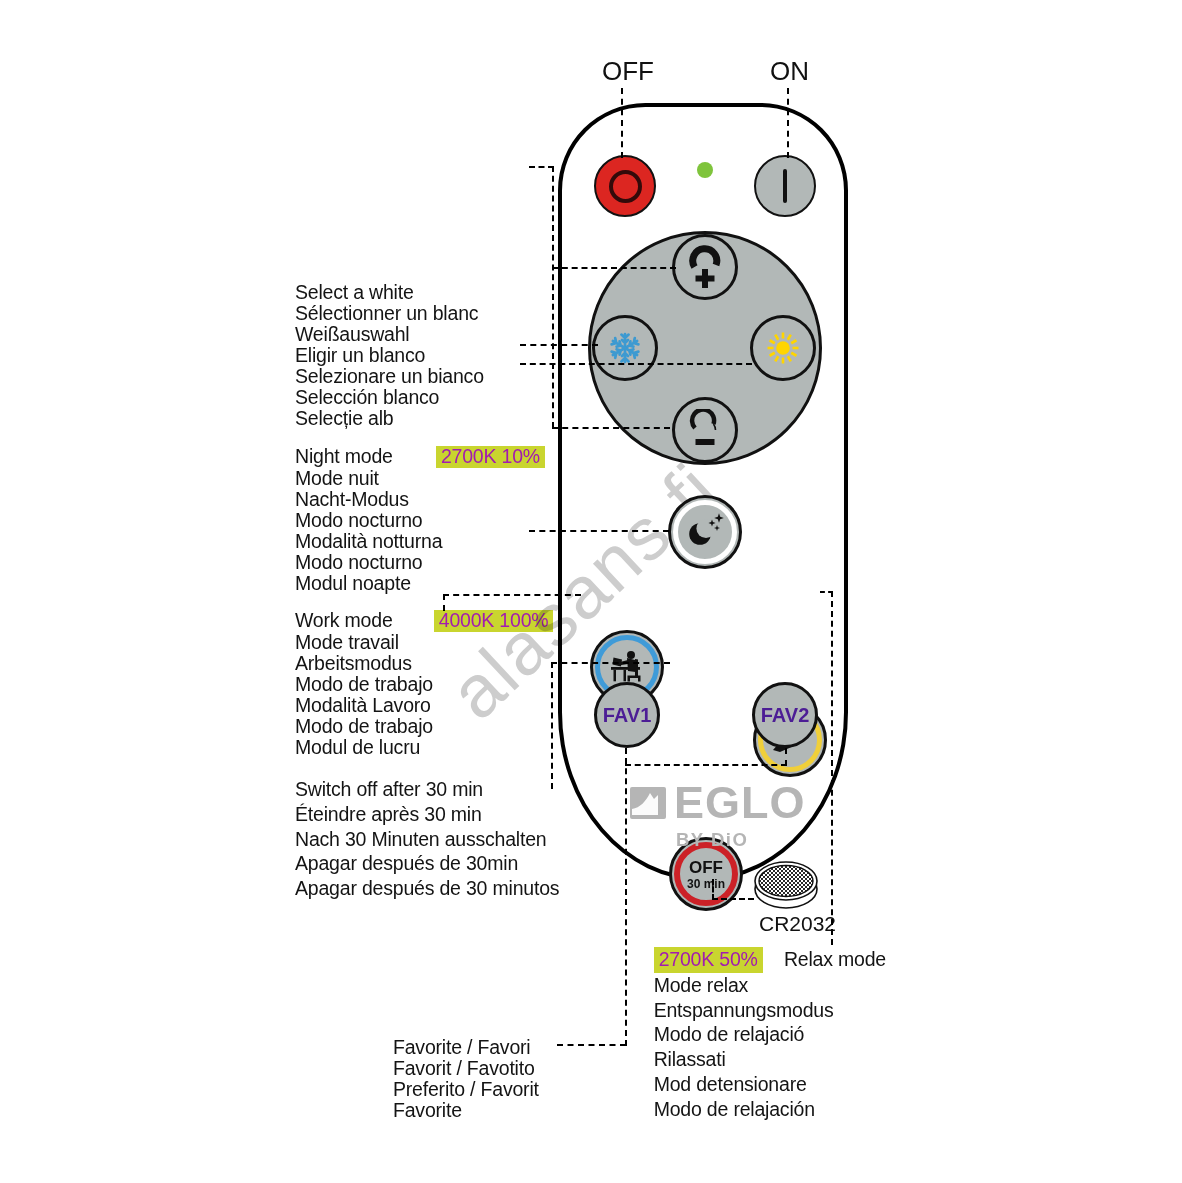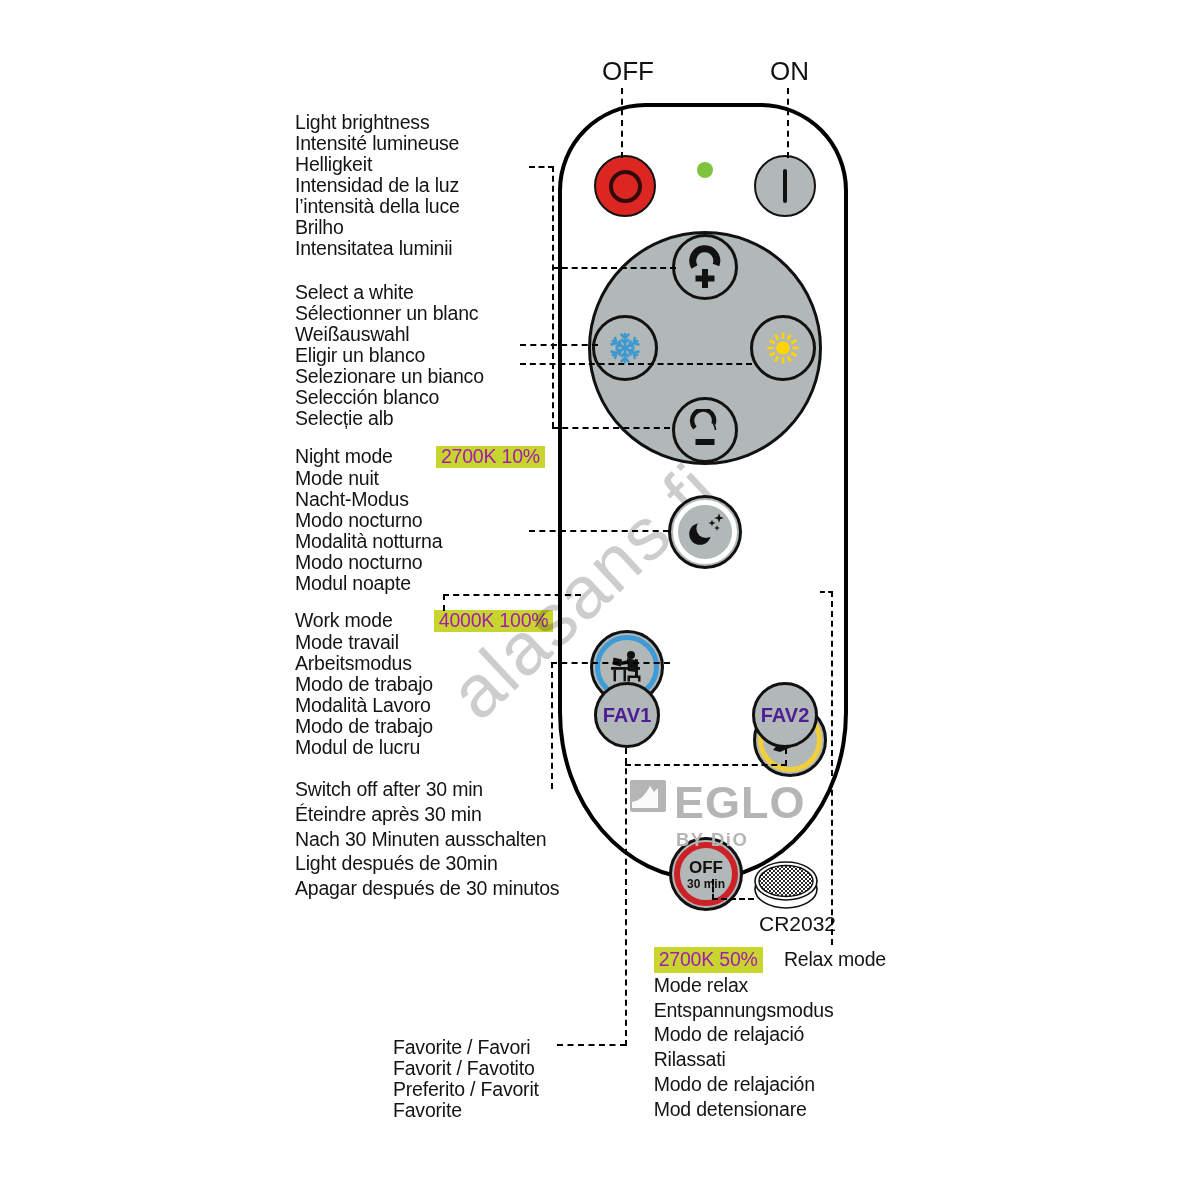--- a/index.html
+++ b/index.html
@@ -33,48 +33,39 @@
   .dpad-sub{position:absolute;width:66px;height:66px;border-radius:50%;border:3px solid #111;
         box-sizing:border-box;display:flex;align-items:center;justify-content:center;z-index:4;}
   #led{position:absolute;left:697px;top:162px;width:16px;height:16px;border-radius:50%;
        background:#7fc43c;z-index:3;}
   .favtxt{font-size:20px;font-weight:700;color:#4c1d95;letter-spacing:0;}
   .off30txt{text-align:center;font-weight:800;color:#111;line-height:1;}
   .off30txt .t1{font-size:17px;letter-spacing:0;}
   .off30txt .t2{font-size:12px;margin-top:2px;}
   
   #brand{position:absolute;left:630px;top:780px;z-index:3;color:#b5b5b5;}
-  #brand .row{display:flex;gap:8px;}
+  #brand .row{display:flex;align-items:center;gap:8px;}
   #brand .name{font-size:45px;font-weight:700;line-height:1;letter-spacing:1px;}
   #brand .by{font-size:18.5px;font-weight:700;letter-spacing:1.5px;margin-top:4px;margin-left:46px;}
   
   #battery{position:absolute;left:750px;top:855px;z-index:3;}
   #battery-label{position:absolute;left:759px;top:912px;font-size:21px;color:#111;z-index:3;}
 </style>
 </head>
 <body>
 
 <div id="canvas">
 
   <div id="watermark">alasans.fi</div>
 
   <div id="remote-body"></div>
 
   <div class="powlbl" style="left:602px;top:56px;">OFF</div>
   <div class="powlbl" style="left:770px;top:56px;text-align:right;">ON</div>
 
-  <div class="tblock" style="left:295px;top:112px;">
-    <div class="ln">Light brightness</div>
-    <div class="ln">Intensité lumineuse</div>
-    <div class="ln">Helligkeit</div>
-    <div class="ln">Intensidad de la luz</div>
-    <div class="ln">l’intensità della luce</div>
-    <div class="ln">Brilho</div>
-    <div class="ln">Intensitatea luminii</div>
-  </div>
 
   <div class="tblock" style="left:295px;top:276px;margin-top:6px;">
     <div class="ln">Select a white</div>
     <div class="ln">Sélectionner un blanc</div>
     <div class="ln">Weißauswahl</div>
     <div class="ln">Eligir un blanco</div>
     <div class="ln">Selezionare un bianco</div>
     <div class="ln">Selección blanco</div>
     <div class="ln">Selecție alb</div>
   </div>
@@ -102,42 +93,42 @@
     <div class="ln">Modo de trabajo</div>
     <div class="ln">Modalità Lavoro</div>
     <div class="ln">Modo de trabajo</div>
     <div class="ln">Modul de lucru</div>
   </div>
 
   <div class="tblock loose" style="left:295px;top:777px;">
     <div class="ln">Switch off after 30 min</div>
     <div class="ln">Éteindre après 30 min</div>
     <div class="ln">Nach 30 Minuten ausschalten</div>
-    <div class="ln">Light después de 30min</div>
+    <div class="ln">Apagar después de 30min</div>
     <div class="ln">Apagar después de 30 minutos</div>
   </div>
 
   <div class="tblock" style="left:393px;top:1037px;">
     <div class="ln">Favorite / Favori</div>
     <div class="ln">Favorit / Favotito</div>
     <div class="ln">Preferito / Favorit</div>
     <div class="ln">Favorite</div>
   </div>
 
   <div class="tblock loose right" style="right:296px;top:947px;">
     <div class="ln">
       <span class="badge" style="margin-right:16px;">2700K 50%</span>
       <span>Relax mode</span>
     </div>
     <div class="ln">Mode relax</div>
     <div class="ln">Entspannungsmodus</div>
     <div class="ln">Modo de relajació</div>
     <div class="ln">Rilassati</div>
+    <div class="ln">Mod detensionare</div>
     <div class="ln">Modo de relajación</div>
-    <div class="ln">Mod detensionare</div>
   </div>
 
   <div class="btn" style="left:594px;top:155px;width:62px;height:62px;background:#dc2621;border-width:2.5px;">
     <div style="width:33px;height:33px;border:4.5px solid #330a0a;border-radius:50%;box-sizing:border-box;"></div>
   </div>
   <div id="led"></div>
   <div class="btn" style="left:754px;top:155px;width:62px;height:62px;border-width:2.5px;">
     <div style="width:4.5px;height:34px;background:#111;border-radius:2px;"></div>
   </div>
 

